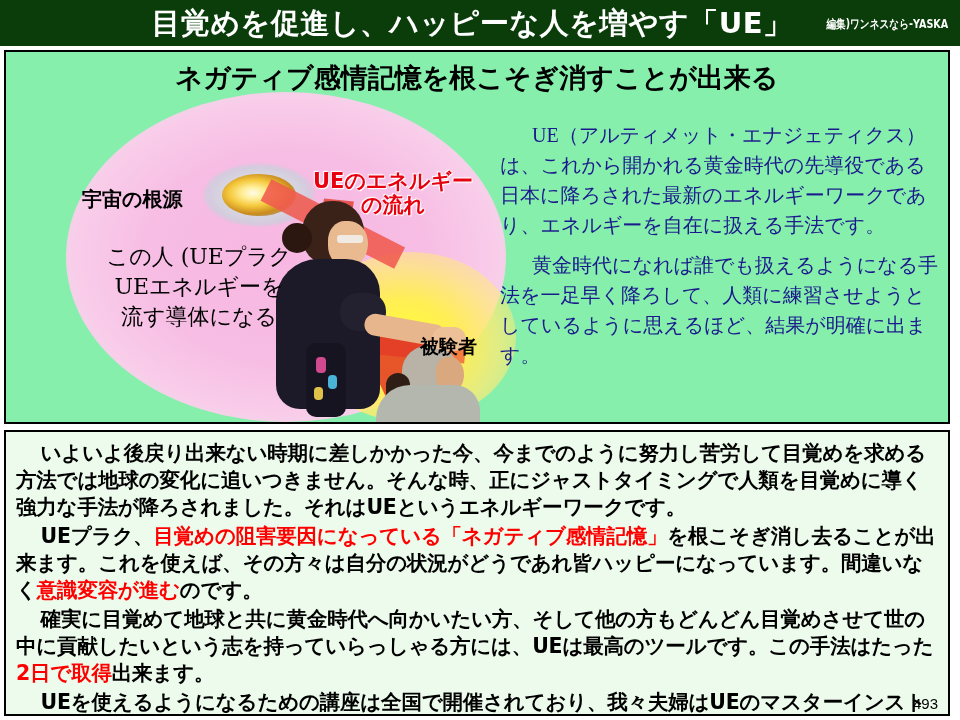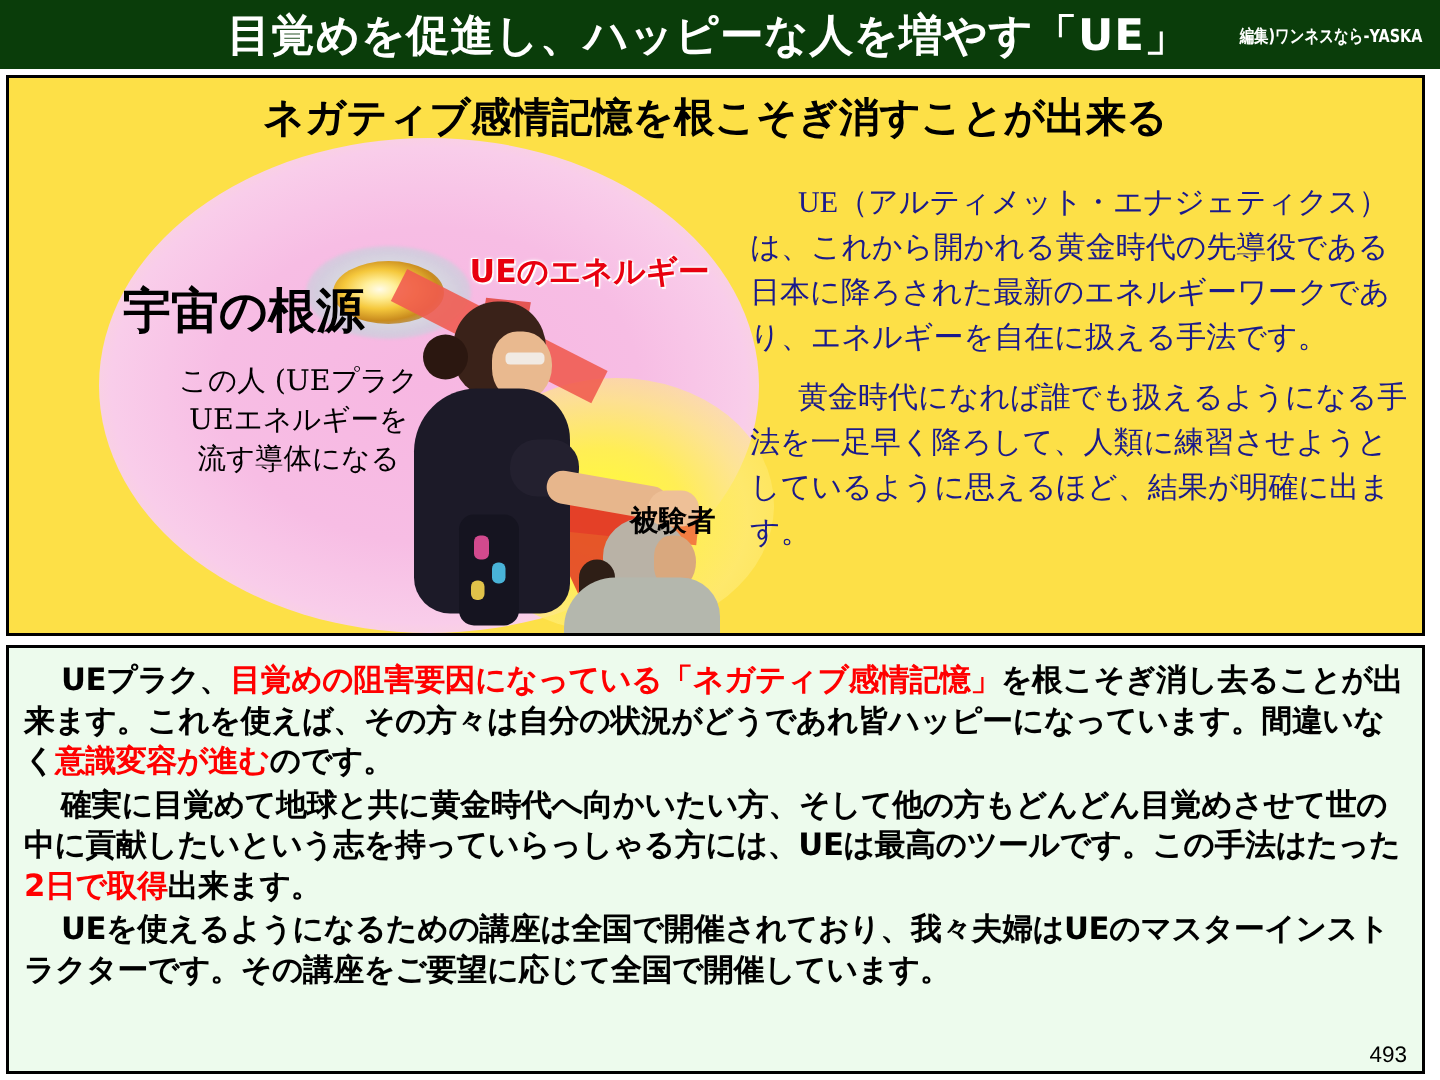--- a/index.html
+++ b/index.html
@@ -23,21 +23,21 @@
   }
   .credit{
     position:absolute;right:12px;top:16px;
     color:#ffffff;font-size:12px;font-weight:700;white-space:nowrap;
     transform:scaleX(.8);transform-origin:right center;
   }
 
   
   .panel-top{
     position:absolute;left:4px;top:50px;width:946px;height:374px;
-    background:#fde047;border:2px solid #000000;box-sizing:border-box;
+    background:#86efac;border:2px solid #000000;box-sizing:border-box;
     overflow:hidden;
   }
   .subtitle{
     position:absolute;left:0;top:8px;width:100%;
     text-align:center;color:#000000;
     font-size:27px;font-weight:700;white-space:nowrap;
   }
 
   
   .pink-ellipse{
@@ -143,31 +143,31 @@
     background:#2e1e16;
   }
   .sb-body{
     position:absolute;left:140px;top:188px;width:104px;height:98px;
     border-radius:34px 26px 8px 8px;background:#b4b7ad;
   }
 
   
   .lbl-genmoto{
     position:absolute;left:76px;top:134px;
-    font-size:32px;font-weight:700;color:#000000;white-space:nowrap;
+    font-size:20px;font-weight:700;color:#000000;white-space:nowrap;
   }
   .lbl-flow{
     position:absolute;left:282px;top:118px;width:210px;text-align:center;
     font-size:21px;font-weight:700;color:#e8000f;line-height:1.12;
     text-shadow:0 0 2px #fff,0 0 3px #fff,1px 1px 0 #fff,-1px -1px 0 #fff;
   }
   .lbl-practitioner{
     position:absolute;left:78px;top:190px;width:230px;
     font-family:"DejaVu Serif","Liberation Serif",serif;
-    font-size:19px;color:#000000;line-height:1.36;text-align:center;
+    font-size:22px;color:#000000;line-height:1.36;text-align:center;
   }
   .lbl-subject{
     position:absolute;left:414px;top:282px;
     font-size:19px;font-weight:700;color:#000000;white-space:nowrap;
   }
 
   
   .blue-block{
     position:absolute;left:494px;top:68px;width:444px;
     font-family:"DejaVu Serif","Liberation Serif",serif;
@@ -236,38 +236,40 @@
       <div class="pr-bag"></div>
       <div class="pr-bagdot1"></div>
       <div class="pr-bagdot2"></div>
       <div class="pr-bagdot3"></div>
     </div>
 
     <div class="lbl-genmoto">宇宙の根源</div>
 
     <div class="lbl-flow">
       <div>UEのエネルギー</div>
+      <div>の流れ</div>
     </div>
 
     <div class="lbl-practitioner">
       <div>この人 (UEプラク</div>
       <div>UEエネルギーを</div>
       <div>流す導体になる</div>
     </div>
 
     <div class="lbl-subject">被験者</div>
 
     <div class="blue-block">
       <p>UE（アルティメット・エナジェティクス）は、これから開かれる黄金時代の先導役である日本に降ろされた最新のエネルギーワークであり、エネルギーを自在に扱える手法です。</p>
       <p>黄金時代になれば誰でも扱えるようになる手法を一足早く降ろして、人類に練習させようとしているように思えるほど、結果が明確に出ます。</p>
     </div>
   </div>
 
   <div class="panel-bottom">
     <div class="body-text" id="body-text">
+        <p><span>いよいよ後戻り出来ない時期に差しかかった今、今までのように努力し苦労して目覚めを求める方法では地球の変化に追いつきません。そんな時、正にジャストタイミングで人類を目覚めに導く強力な手法が降ろされました。それはUEというエネルギーワークです。</span></p>
         <p><span>UEプラク、</span><span class="hl">目覚めの阻害要因になっている「ネガティブ感情記憶」</span><span>を根こそぎ消し去ることが出来ます。これを使えば、その方々は自分の状況がどうであれ皆ハッピーになっています。間違いなく</span><span class="hl">意識変容が進む</span><span>のです。</span></p>
         <p><span>確実に目覚めて地球と共に黄金時代へ向かいたい方、そして他の方もどんどん目覚めさせて世の中に貢献したいという志を持っていらっしゃる方には、UEは最高のツールです。この手法はたった</span><span class="hl">2日で取得</span><span>出来ます。</span></p>
         <p><span>UEを使えるようになるための講座は全国で開催されており、我々夫婦はUEのマスターインストラクターです。その講座をご要望に応じて全国で開催しています。</span></p>
       </div>
     <div class="pagenum">493</div>
   </div>
 
 </div>
 
 </body></html>

